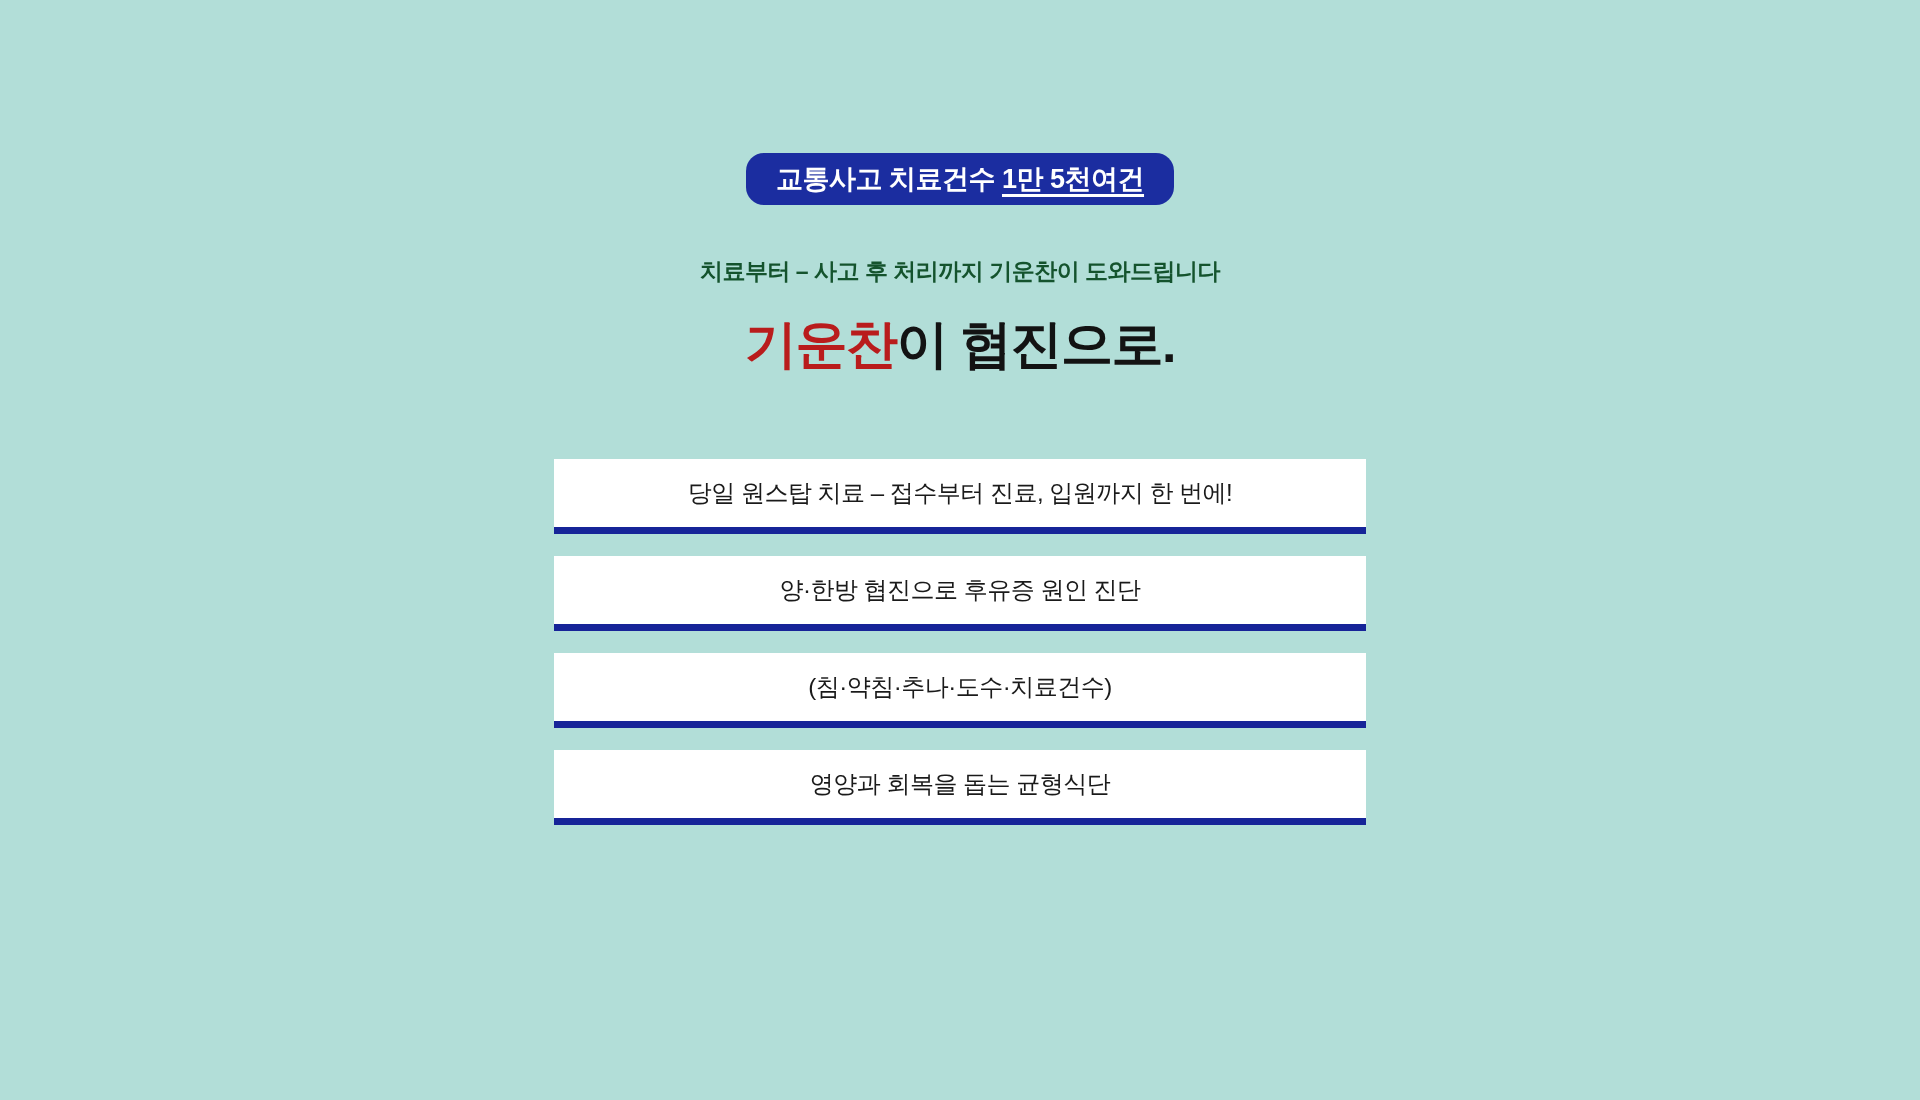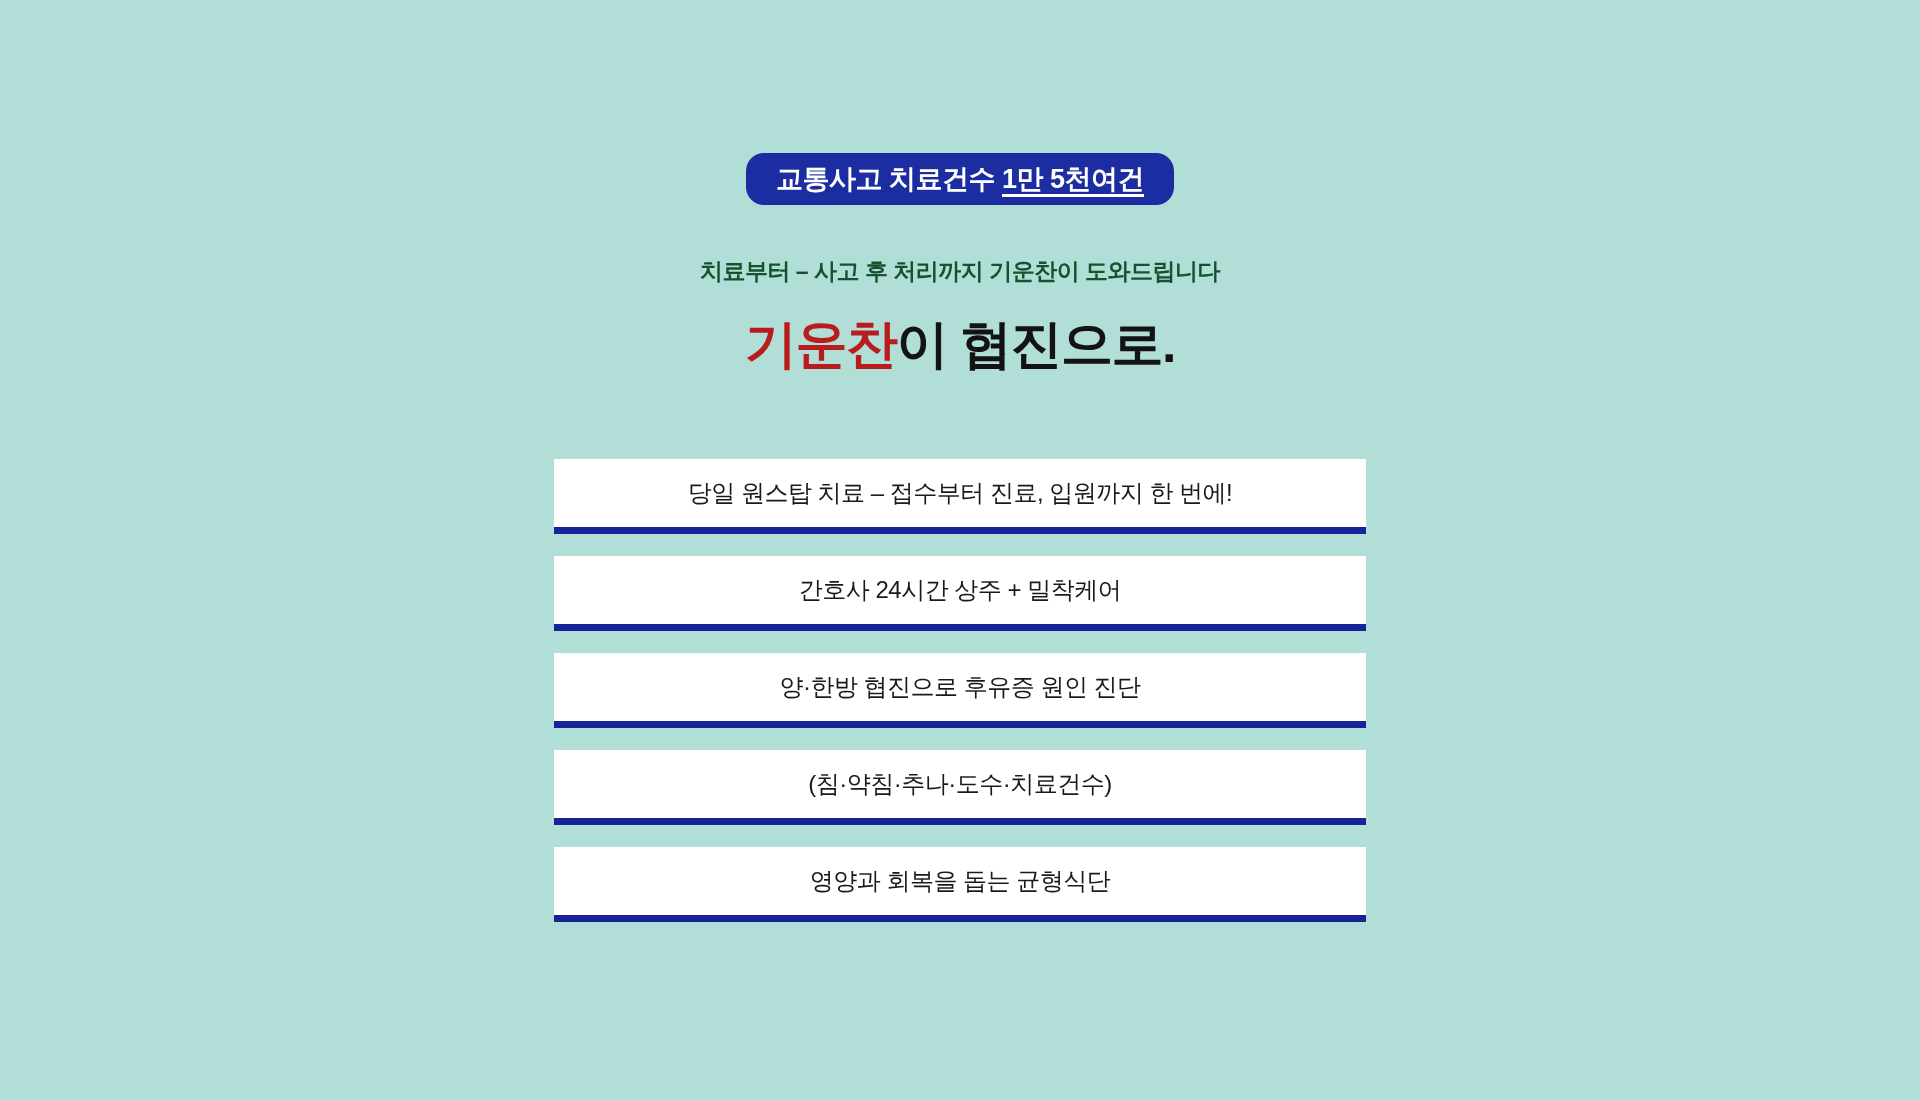--- a/index.html
+++ b/index.html
@@ -78,23 +78,20 @@
 
   <p class="subtitle">치료부터 – 사고 후 처리까지 기운찬이 도와드립니다</p>
 
   <h1 class="heading"><span class="hl">기운찬</span><span>이 협진으로.</span></h1>
 
   <ul class="cards">
     <li class="card">
       <div>당일 원스탑 치료 – 접수부터 진료, 입원까지 한 번에!</div>
     </li>
     <li class="card">
-      <div>간호사 24시간 상주 + 밀착케어</div>
-    </li>
-    <li class="card">
       <div>양·한방 협진으로 후유증 원인 진단</div>
     </li>
     <li class="card">
       <div>(침·약침·추나·도수·치료건수)</div>
     </li>
     <li class="card">
       <div>영양과 회복을 돕는 균형식단</div>
     </li>
   </ul>
 

